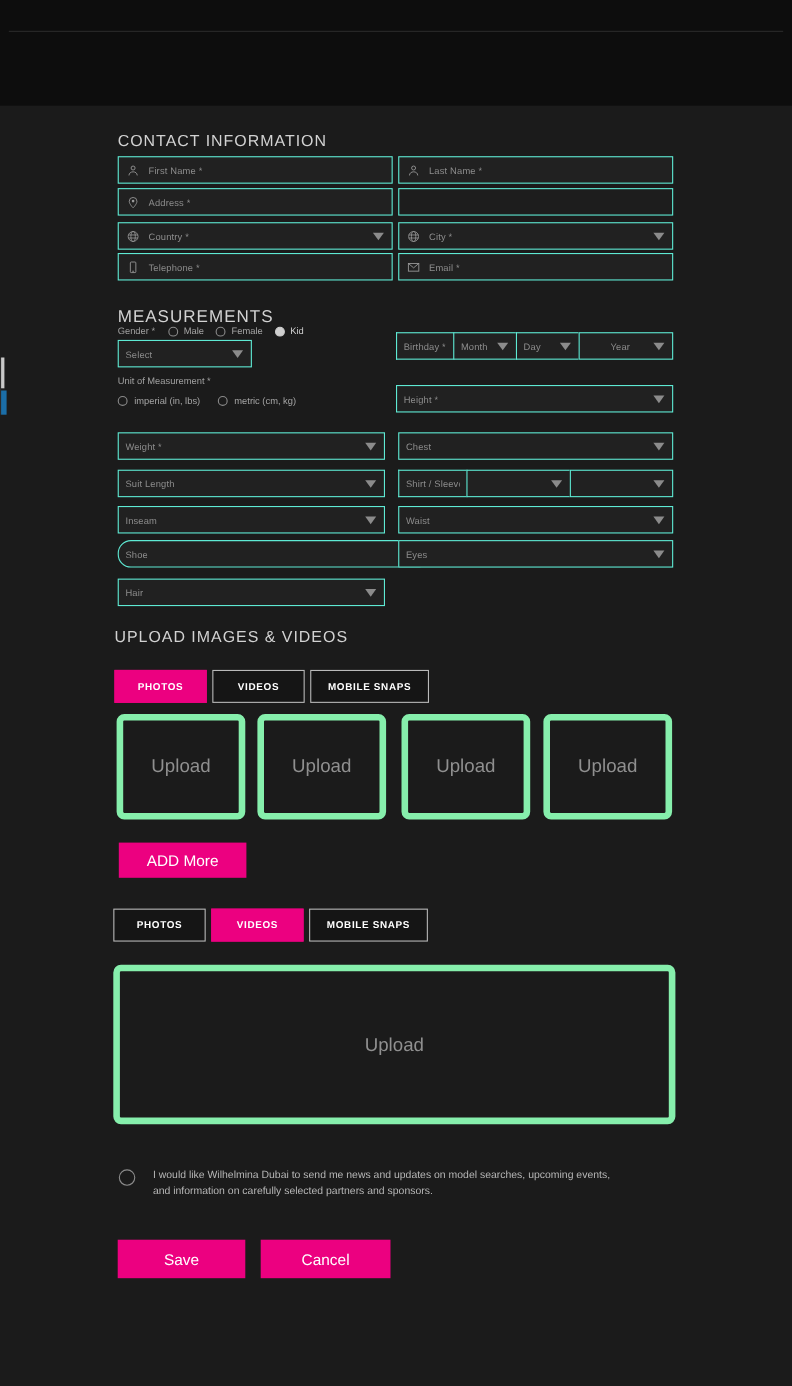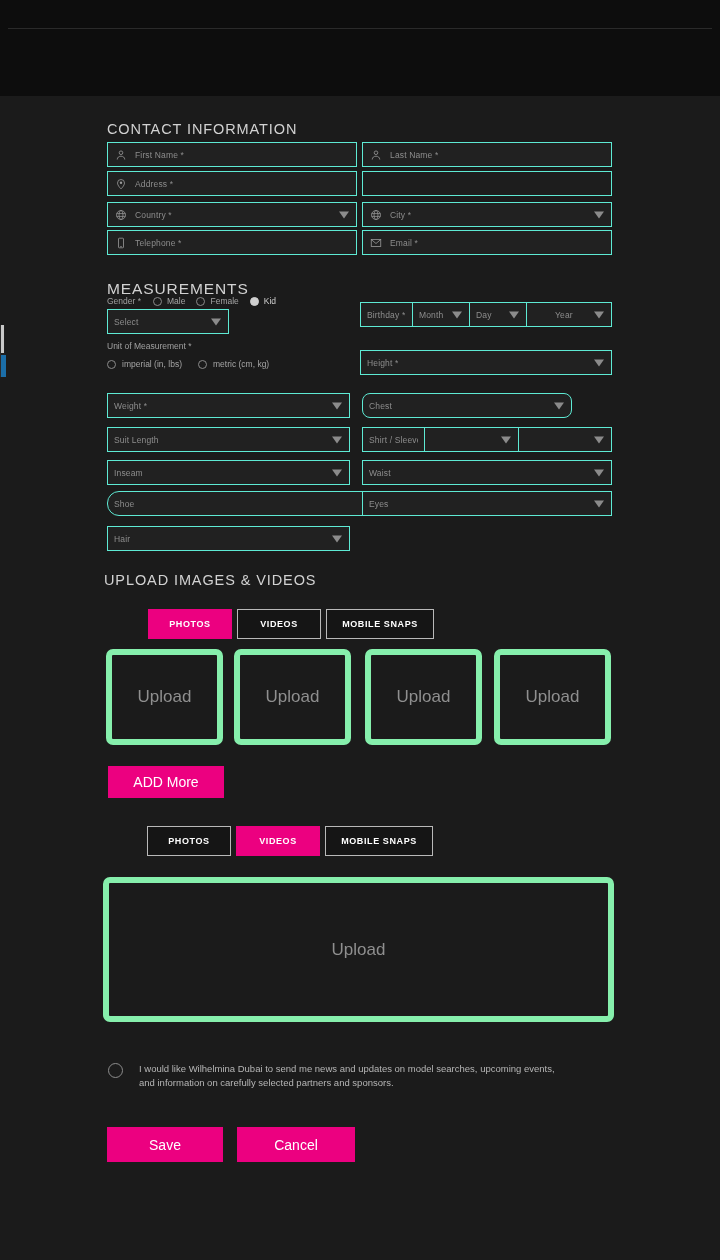--- a/index.html
+++ b/index.html
@@ -69,21 +69,21 @@
   .radio { width: 9px; height: 9px; border: 1px solid #8a8a8a; border-radius: 50%; display:inline-block; }
   .radio.on { background: #cfcfcf; border-color: #cfcfcf; }
   .radio-lbl { font-size: 8.5px; color: #a5a5a5; }
   .mini-lbl { font-size: 8.5px; color: #a0a0a0; }
 
   
   .tabbtn {
     height: 30px; display:flex; align-items:center; justify-content:center;
     font-size: 9px; font-weight: bold; letter-spacing: .6px; color: #ffffff;
     background: #151515; border: 1px solid #b9b9b9;
-    text-transform: uppercase; cursor: pointer; margin-left: 44px;
+    text-transform: uppercase; cursor: pointer;
   }
   .tabbtn.active { background: #EC0080; border-color: #EC0080; }
 
   
   .upbox {
     border: 6px solid #86efac; border-radius: 7px;
     display:flex; align-items:center; justify-content:center;
     color: #8f8f8f; font-size: 17px; font-weight: 300; background: transparent;
   }
 
@@ -256,21 +256,21 @@
     </div>
     <div class="field" style="position:absolute;left:107px;top:395px;width:284px;border-radius:12px;">
       <span class="lbl">Shoe</span>
       <span class="caret"></span>
     </div>
     <div class="field" style="position:absolute;left:107px;top:430px;width:243px;">
       <span class="lbl">Hair</span>
       <span class="caret"></span>
     </div>
 
-    <div class="field" style="position:absolute;left:362px;top:297px;width:210px;border-radius:8px;">
+    <div class="field" style="position:absolute;left:362px;top:297px;width:250px;">
       <span class="lbl">Chest</span>
       <span class="caret"></span>
     </div>
 
     <div style="position:absolute;left:362px;top:331px;width:250px;height:26px;display:flex;">
       <div class="field" style="width:62px;border-right:none;">
         <span class="lbl">Shirt / Sleeve</span>
       </div>
       <div class="field" style="width:94px;border-right:none;">
         <span class="caret"></span>

